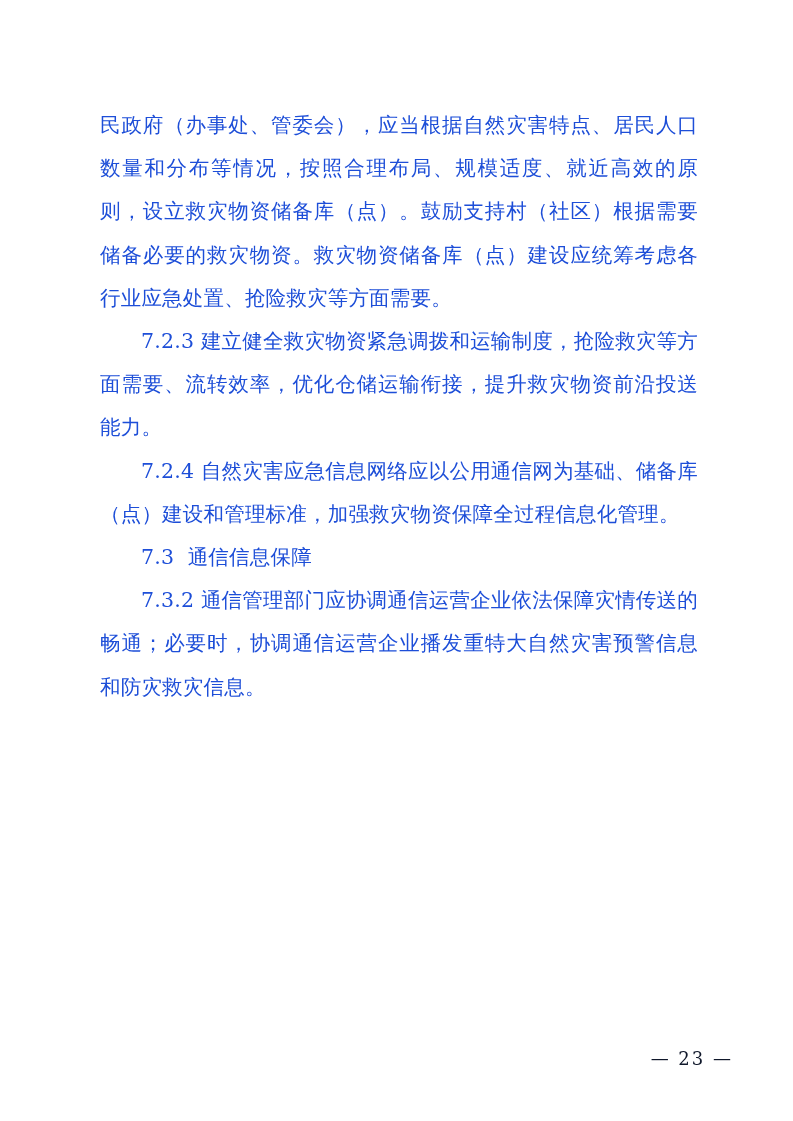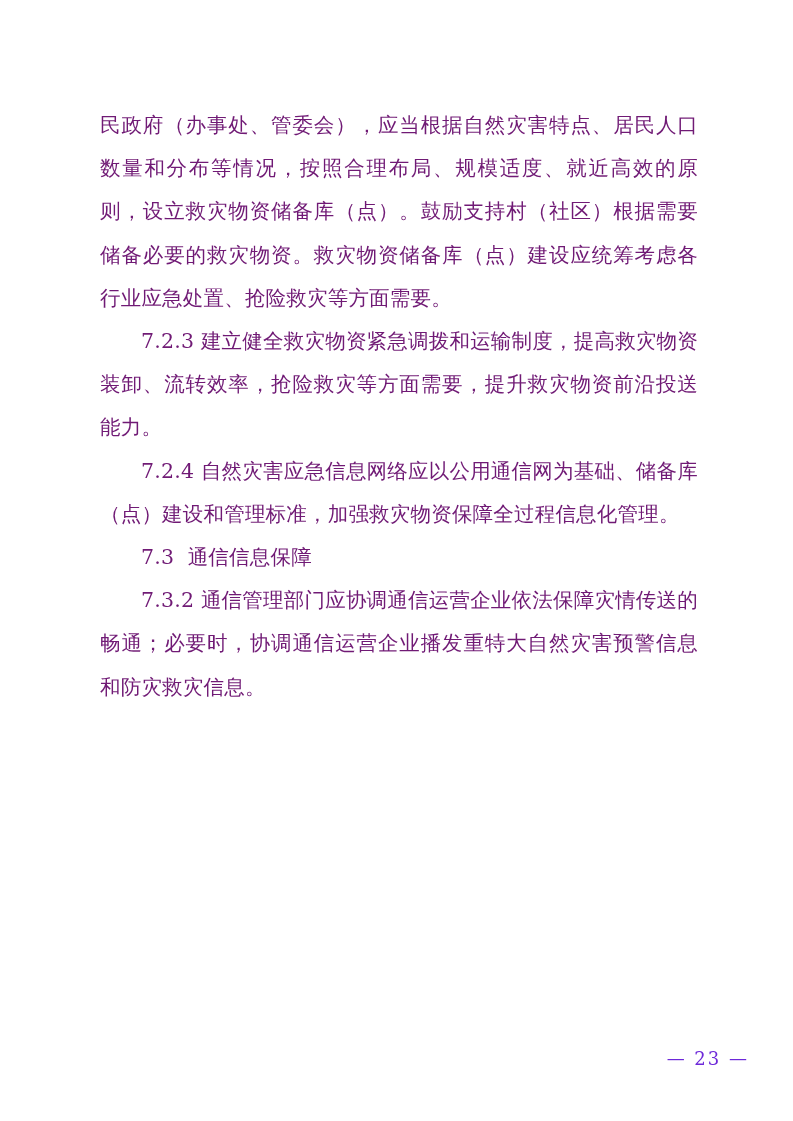--- a/index.html
+++ b/index.html
@@ -19,52 +19,52 @@
   .content {
     position: absolute;
     left: 100px;
     top: 104px;
     width: 598px;
   }
   .para {
     font-family: "DejaVu Serif", "Liberation Serif", serif;
     font-size: 20.5px;
     line-height: 43.2px;
-    color: #701a75;
+    color: #1d4ed8;
     text-align: justify;
     text-justify: inter-ideograph;
     margin: 0;
     letter-spacing: 0.2px;
     white-space: pre-wrap;
   }
   .para.indent {
     text-indent: 41px;
   }
   .para.heading {
     text-indent: 41px;
     font-weight: normal;
   }
   .page-number {
     position: absolute;
     left: 0;
     right: 0;
     bottom: 52px;
     text-align: right;
-    padding-right: 44px;
+    padding-right: 60px;
     font-family: "DejaVu Serif", "Liberation Serif", serif;
     font-size: 18px;
-    color: #6d28d9;
+    color: #0f172a;
     letter-spacing: 2px;
   }
 </style>
 </head>
 <body>
 
 <div class="page">
   <div class="content">
     <p class="para">民政府（办事处、管委会），应当根据自然灾害特点、居民人口数量和分布等情况，按照合理布局、规模适度、就近高效的原则，设立救灾物资储备库（点）。鼓励支持村（社区）根据需要储备必要的救灾物资。救灾物资储备库（点）建设应统筹考虑各行业应急处置、抢险救灾等方面需要。</p>
-    <p class="para indent">7.2.3 建立健全救灾物资紧急调拨和运输制度，提高救灾物资装卸、流转效率，抢险救灾等方面需要，提升救灾物资前沿投送能力。</p>
+    <p class="para indent">7.2.3 建立健全救灾物资紧急调拨和运输制度，抢险救灾等方面需要、流转效率，优化仓储运输衔接，提升救灾物资前沿投送能力。</p>
     <p class="para indent">7.2.4 自然灾害应急信息网络应以公用通信网为基础、储备库（点）建设和管理标准，加强救灾物资保障全过程信息化管理。</p>
     <p class="para heading">7.3  通信信息保障</p>
     <p class="para indent">7.3.2 通信管理部门应协调通信运营企业依法保障灾情传送的畅通；必要时，协调通信运营企业播发重特大自然灾害预警信息和防灾救灾信息。</p>
   </div>
   <div class="page-number">— 23 —</div>
 </div>
 
 </body></html>

